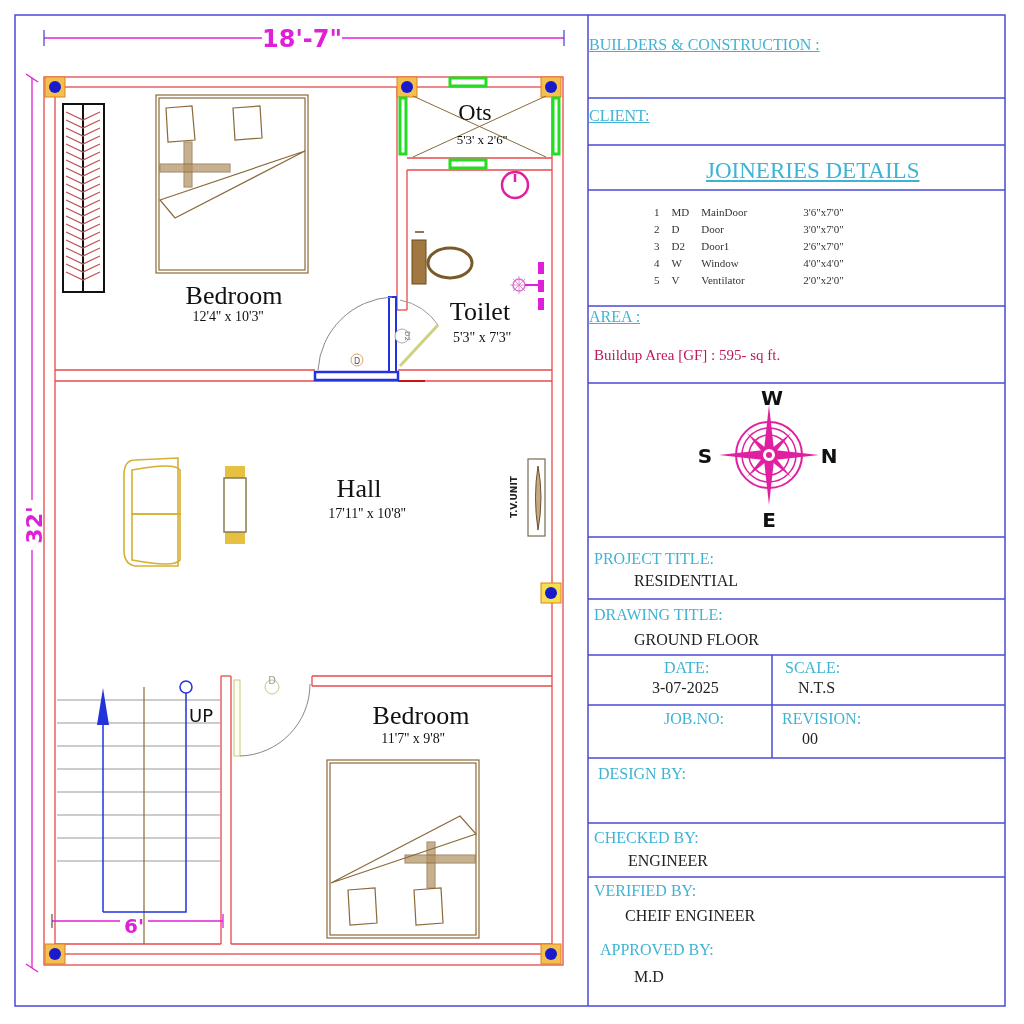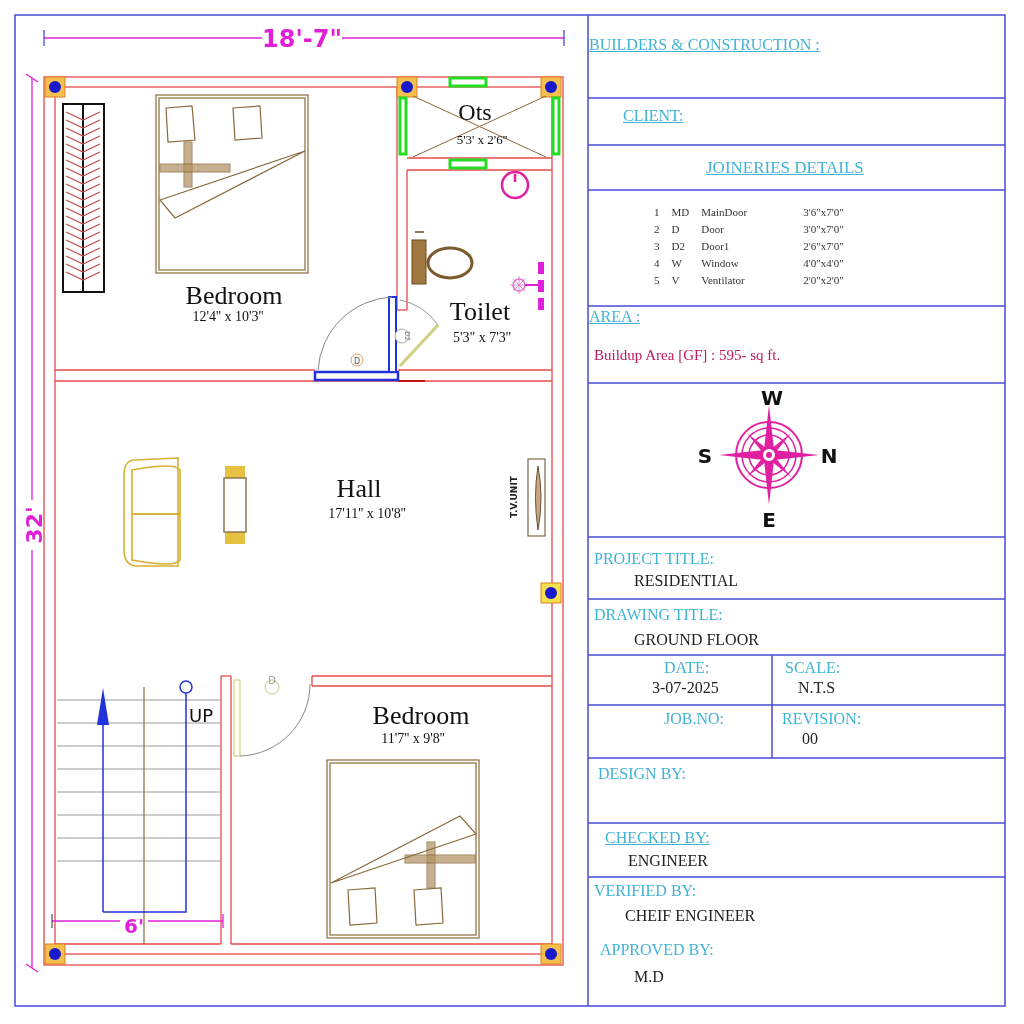--- a/index.html
+++ b/index.html
@@ -254,22 +254,22 @@
     <circle r="3" fill="#e020a0"></circle>
     <text x="3" y="-50" text-anchor="middle" font-family="DejaVu Sans, sans-serif" font-size="20" font-weight="bold" fill="#111">W</text>
     <text x="-64" y="8" text-anchor="middle" font-family="DejaVu Sans, sans-serif" font-size="20" font-weight="bold" fill="#111">S</text>
     <text x="60" y="8" text-anchor="middle" font-family="DejaVu Sans, sans-serif" font-size="20" font-weight="bold" fill="#111">N</text>
     <text x="0" y="72" text-anchor="middle" font-family="DejaVu Sans, sans-serif" font-size="20" font-weight="bold" fill="#111">E</text>
   </g>
 </svg>
 
 <div class="tb">
   <span class="lbl u" style="left:1px;top:20px;">BUILDERS &amp; CONSTRUCTION :</span>
-  <span class="lbl u" style="left:7px;top:91px;padding-left:28px;">CLIENT:</span>
-  <span class="lbl u" style="left:118px;top:142px;font-size:17px;">JOINERIES DETAILS</span>
+  <span class="lbl u" style="left:1px;top:91px;">CLIENT:</span>
+  <span class="lbl u" style="left:118px;top:142px;font-size:23px;">JOINERIES DETAILS</span>
 
   <table class="jt">
     <tbody>
         <tr>
           <td>1</td>
           <td>MD</td>
           <td style="width:90px">MainDoor</td>
           <td>3'6"x7'0"</td>
         </tr>
     <tr>
@@ -314,21 +314,21 @@
   <span class="val" style="left:210px;top:663px;">N.T.S</span>
 
   <span class="lbl" style="left:76px;top:694px;">JOB.NO:</span>
   <span class="val" style="left:76px;top:714px;"></span>
   <span class="lbl" style="left:194px;top:694px;">REVISION:</span>
   <span class="val" style="left:214px;top:714px;">00</span>
 
   <span class="lbl" style="left:10px;top:749px;text-align:right;">DESIGN BY:</span>
   <span class="val" style="left:40px;top:772px;"></span>
 
-  <span class="lbl" style="left:17px;top:813px;text-decoration:underline;">CHECKED BY:</span>
+  <span class="lbl" style="left:6px;top:813px;">CHECKED BY:</span>
   <span class="val" style="left:40px;top:836px;">ENGINEER</span>
 
   <span class="lbl" style="left:6px;top:866px;">VERIFIED BY:</span>
   <span class="val" style="left:37px;top:891px;">CHEIF ENGINEER</span>
 
   <span class="lbl" style="left:0;top:925px;margin-left:12px;">APPROVED BY:</span>
   <span class="val" style="left:46px;top:952px;">M.D</span>
 </div>
 
 </body></html>

